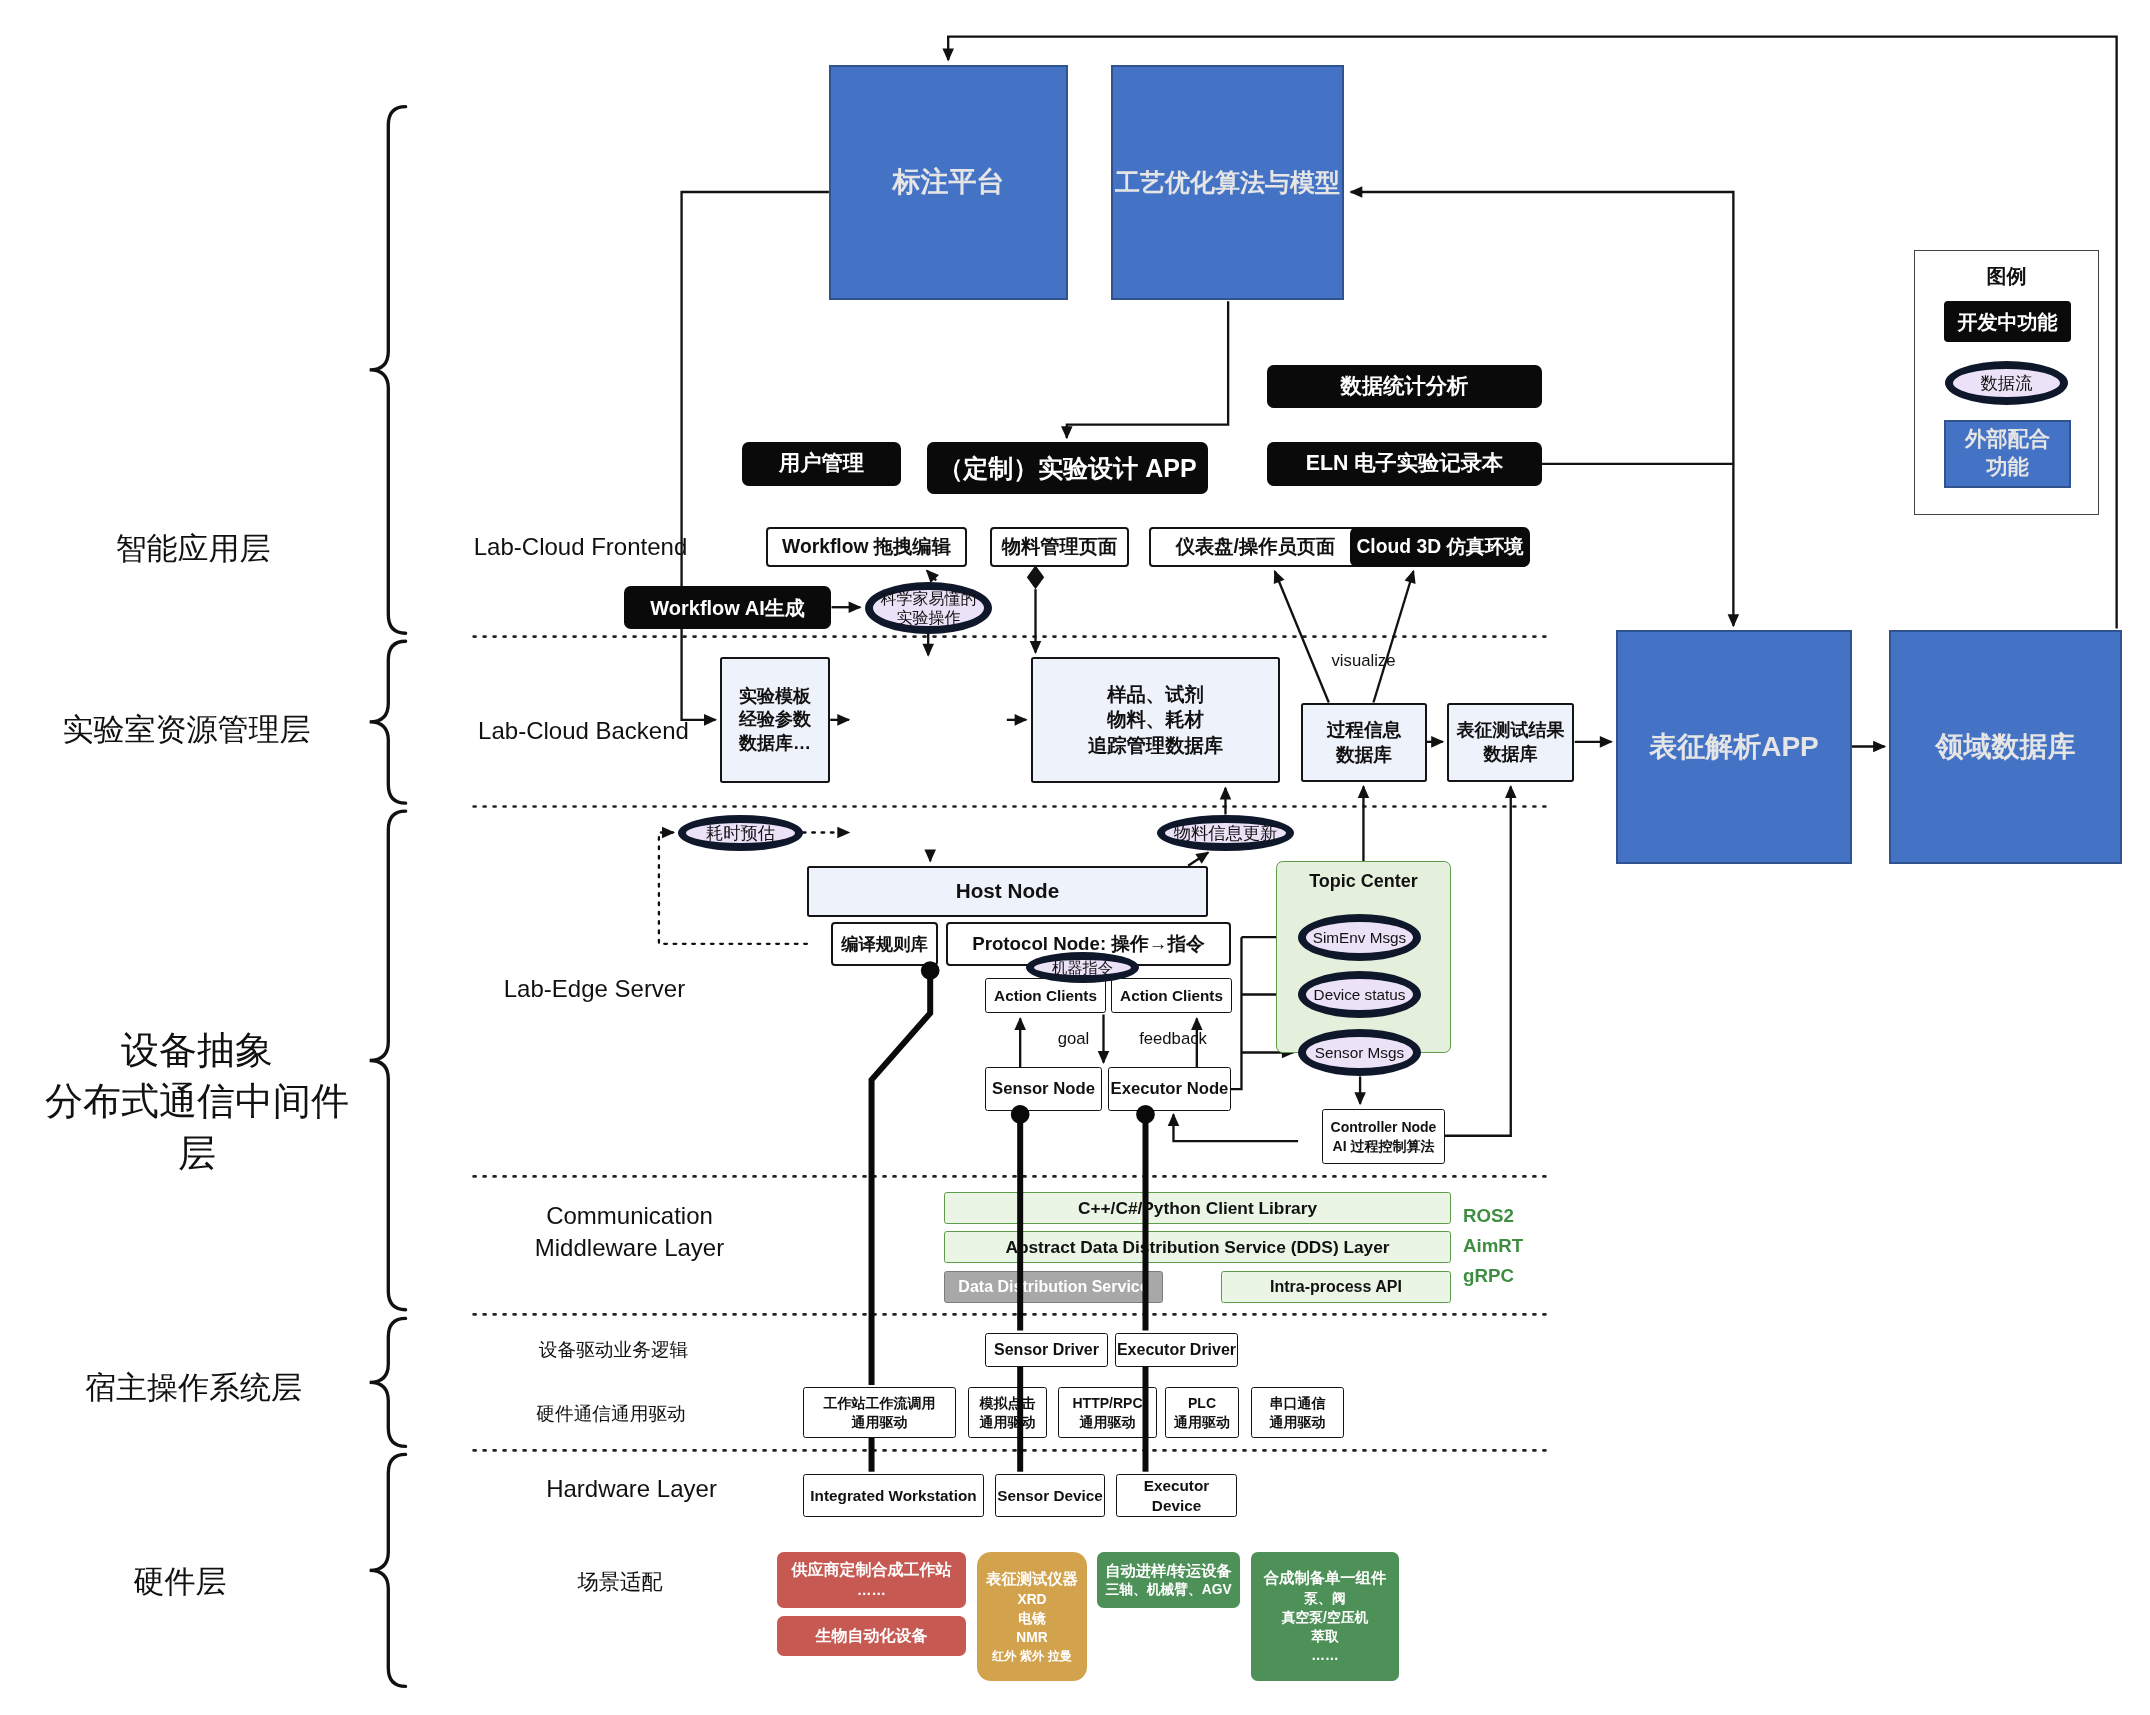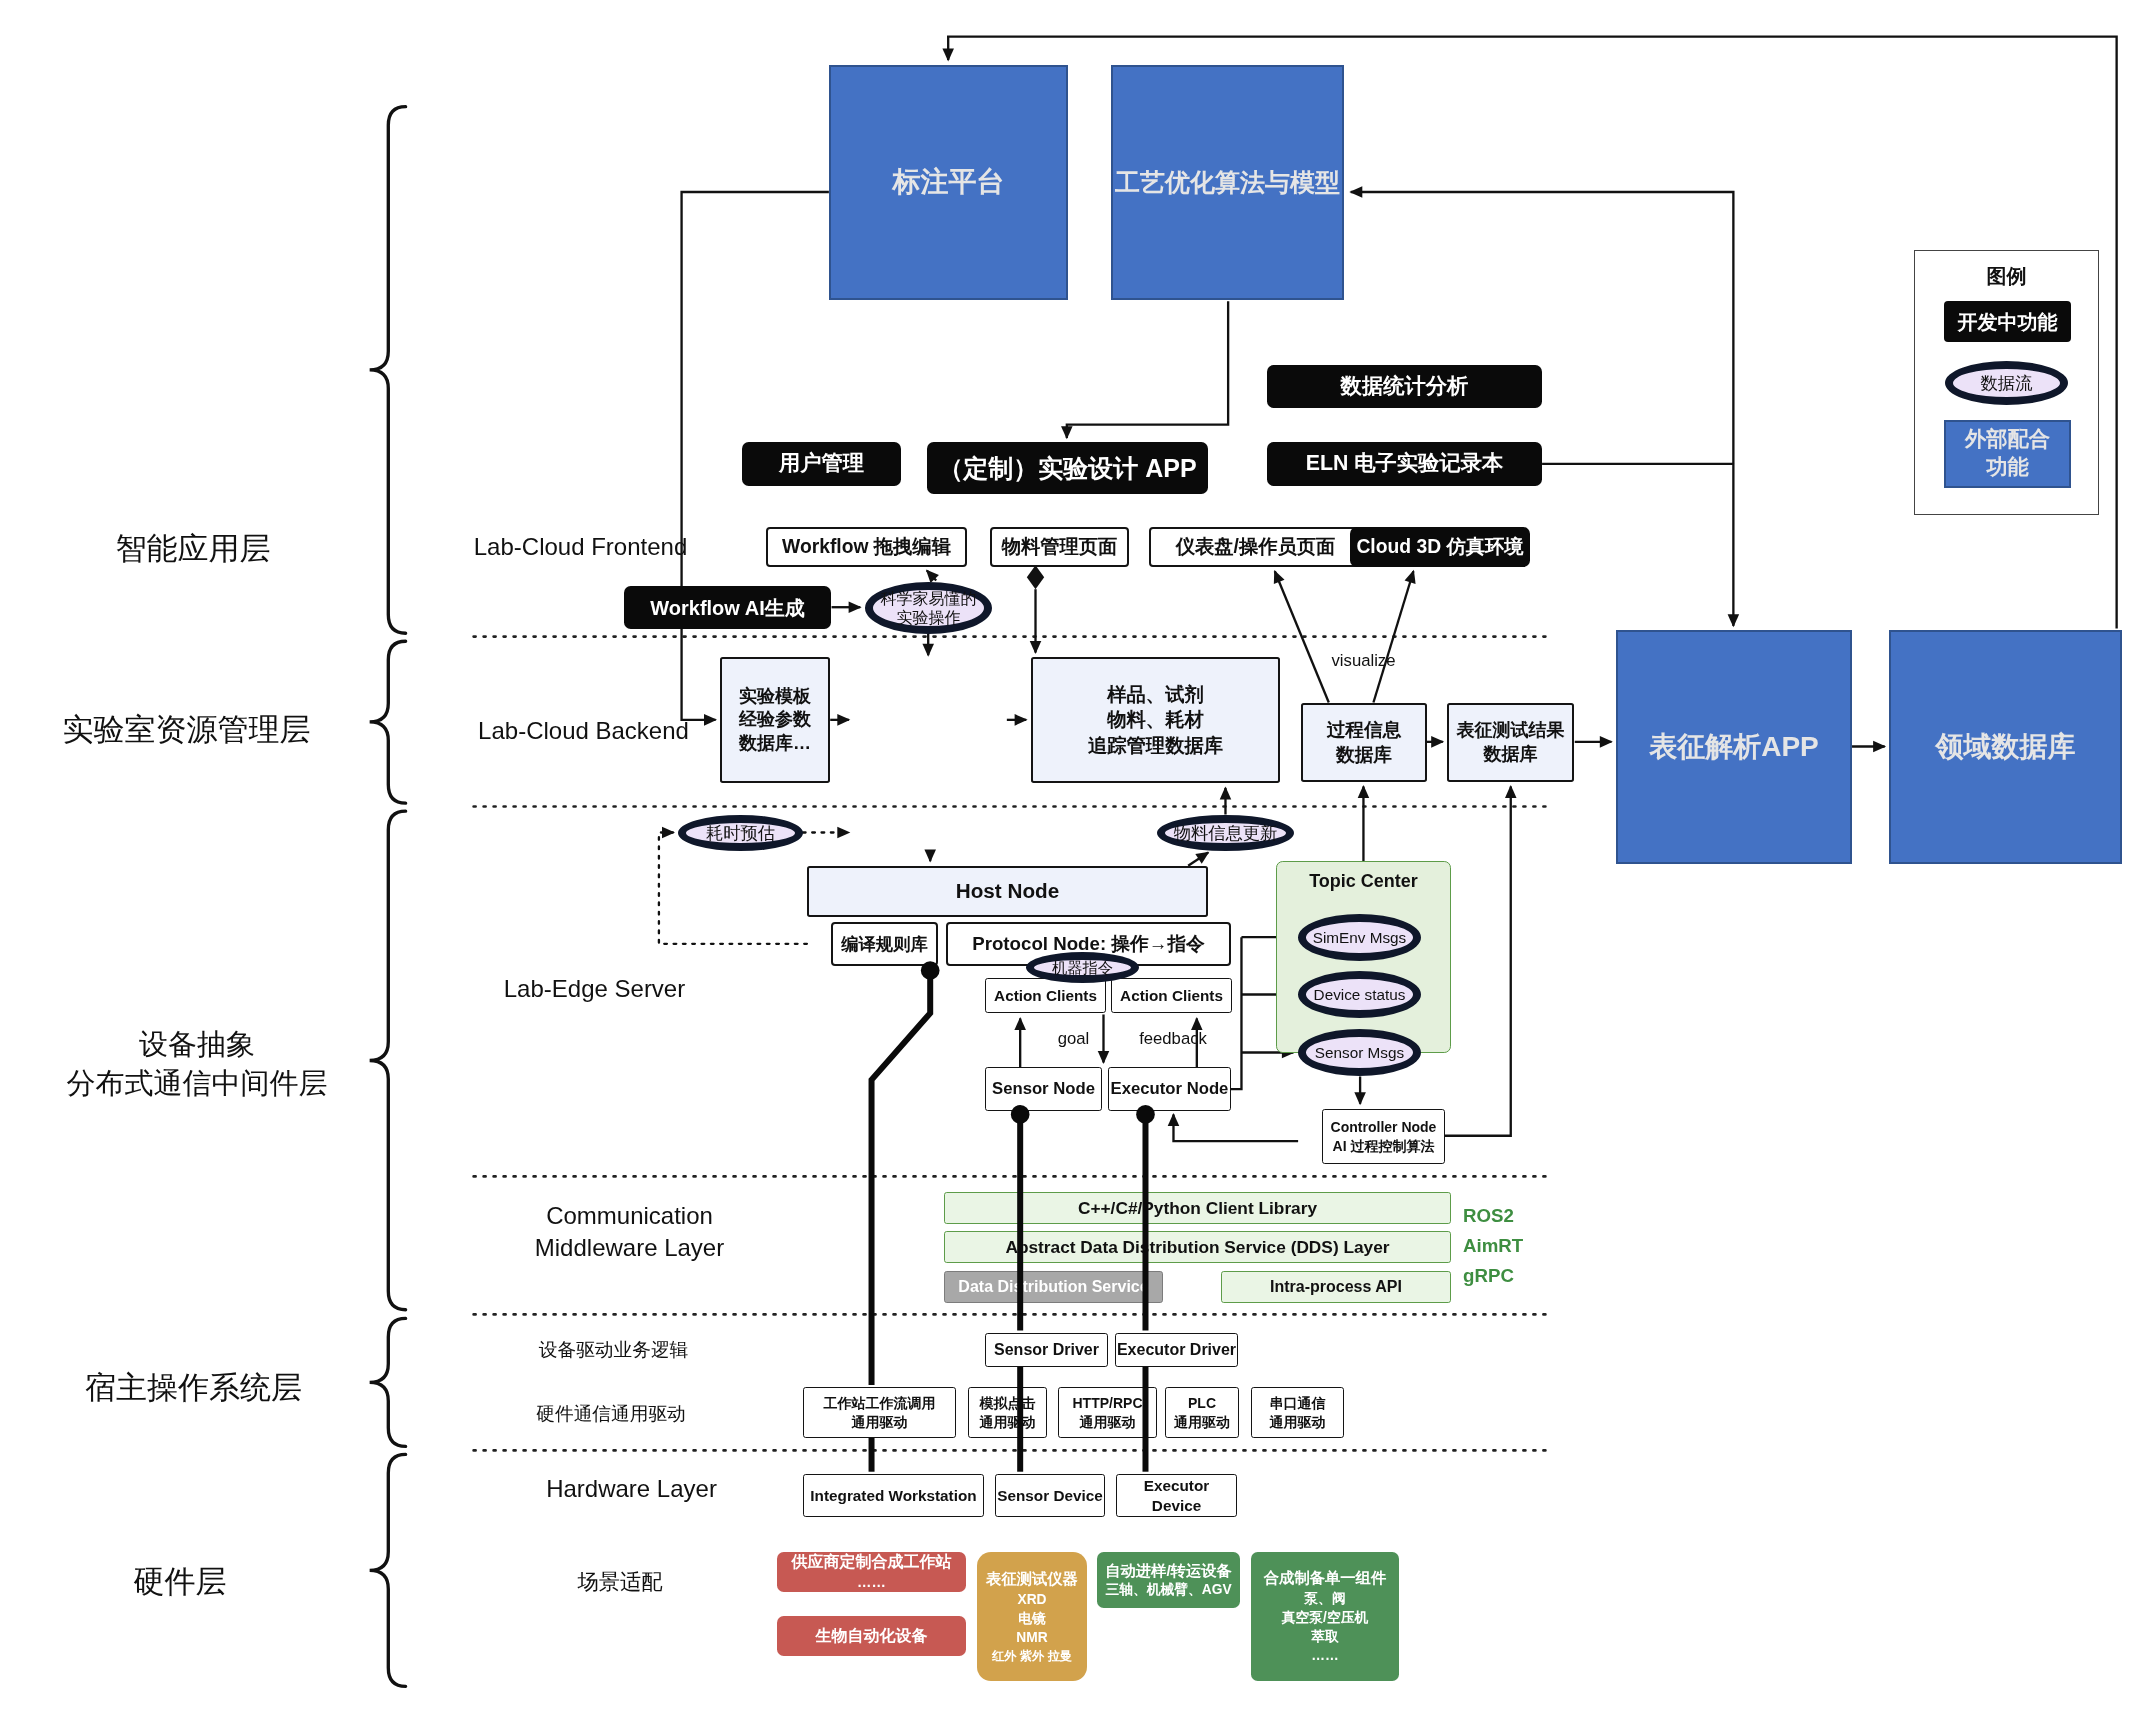--- a/index.html
+++ b/index.html
@@ -105,21 +105,21 @@
     </g>
     <g fill="#0a0a0a">
       <circle cx="1395" cy="1456" r="14"></circle>
       <circle cx="1530" cy="1672" r="14"></circle>
       <circle cx="1718" cy="1672" r="14"></circle>
     </g>
   </svg>
 
   <div class="lbl" style="left:53px;top:528px;width:280px;font-size:31px">智能应用层</div>
   <div class="lbl" style="left:20px;top:709px;width:333px;font-size:31px">实验室资源管理层</div>
-  <div class="lbl" style="left:27px;top:1025px;width:340px;font-size:29px">
+  <div class="lbl" style="left:27px;top:1025px;width:340px;font-size:38px">
     <span style="display:block">设备抽象</span>
     <span style="display:block">分布式通信中间件层</span>
   </div>
   <div class="lbl" style="left:40px;top:1367px;width:307px;font-size:31px">宿主操作系统层</div>
   <div class="lbl" style="left:40px;top:1561px;width:280px;font-size:31px">硬件层</div>
 
   <div class="lbl" style="left:460px;top:531px;width:241px;font-size:24px">Lab-Cloud Frontend</div>
   <div class="lbl" style="left:463px;top:715px;width:241px;font-size:24px">Lab-Cloud Backend</div>
   <div class="lbl" style="left:491px;top:973px;width:207px;font-size:24px">Lab-Edge Server</div>
   <div class="lbl" style="left:513px;top:1200px;width:233px;font-size:24px">
@@ -222,21 +222,21 @@
   </div>
   <div class="box white thin" style="left:1227px;top:1387px;width:93px;height:51px;font-size:14px">
     <span>串口通信</span>
     <span>通用驱动</span>
   </div>
 
   <div class="box white thin" style="left:779px;top:1474px;width:181px;height:43px;font-size:15.3px;z-index:5">Integrated Workstation</div>
   <div class="box white thin" style="left:971px;top:1474px;width:110px;height:43px;font-size:15.3px;z-index:5">Sensor Device</div>
   <div class="box white thin" style="left:1092px;top:1474px;width:121px;height:43px;font-size:15.3px;z-index:5">Executor Device</div>
 
-  <div class="box red" style="left:777px;top:1552px;width:189px;height:40px;font-size:16px">
+  <div class="box red" style="left:777px;top:1552px;width:189px;height:56px;font-size:16px">
     <span>供应商定制合成工作站</span>
     <span class="t2">……</span>
   </div>
   <div class="box red" style="left:777px;top:1616px;width:189px;height:40px;font-size:16px">生物自动化设备</div>
   <div class="box yellow" style="left:977px;top:1552px;width:110px;height:129px;font-size:15.3px;line-height:1.4">
     <span>表征测试仪器</span>
     <span class="t2">XRD</span>
     <span class="t2">电镜</span>
     <span class="t2">NMR</span>
     <span class="t2" style="font-size:0.8em">红外 紫外 拉曼</span>

